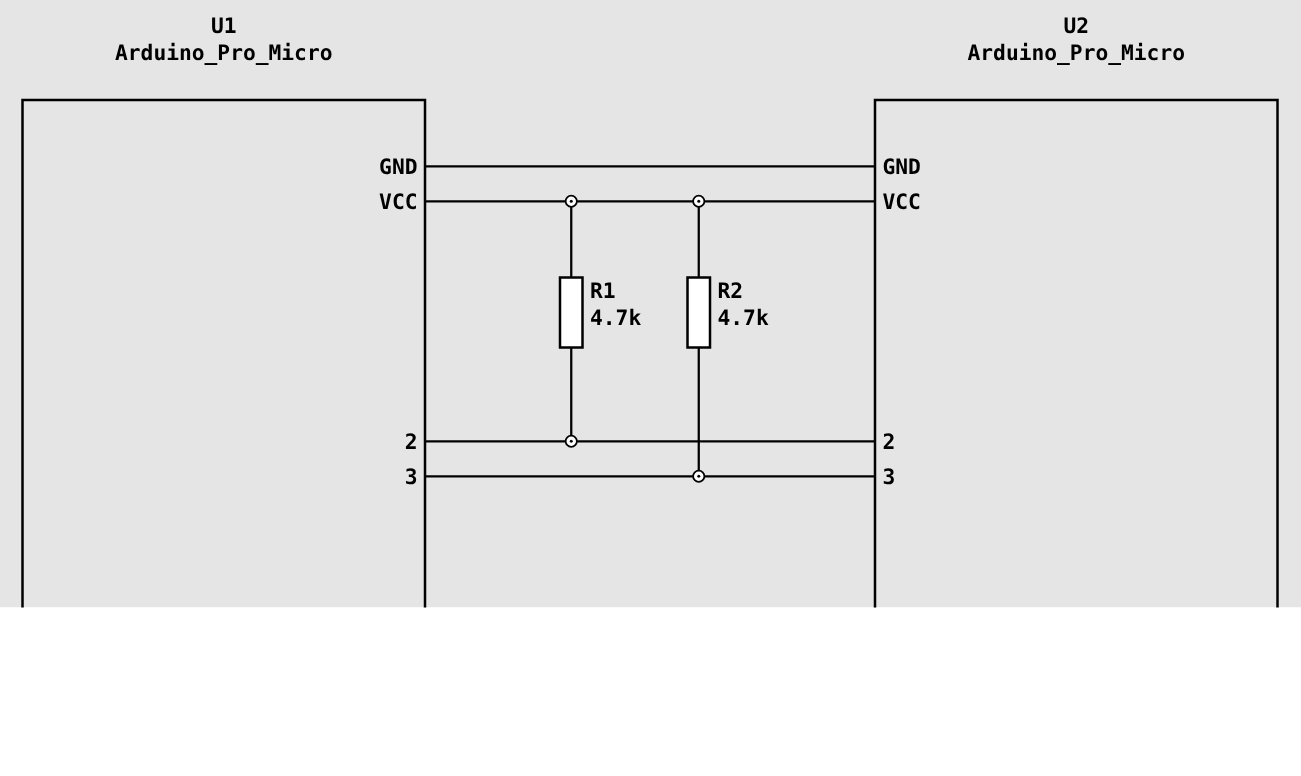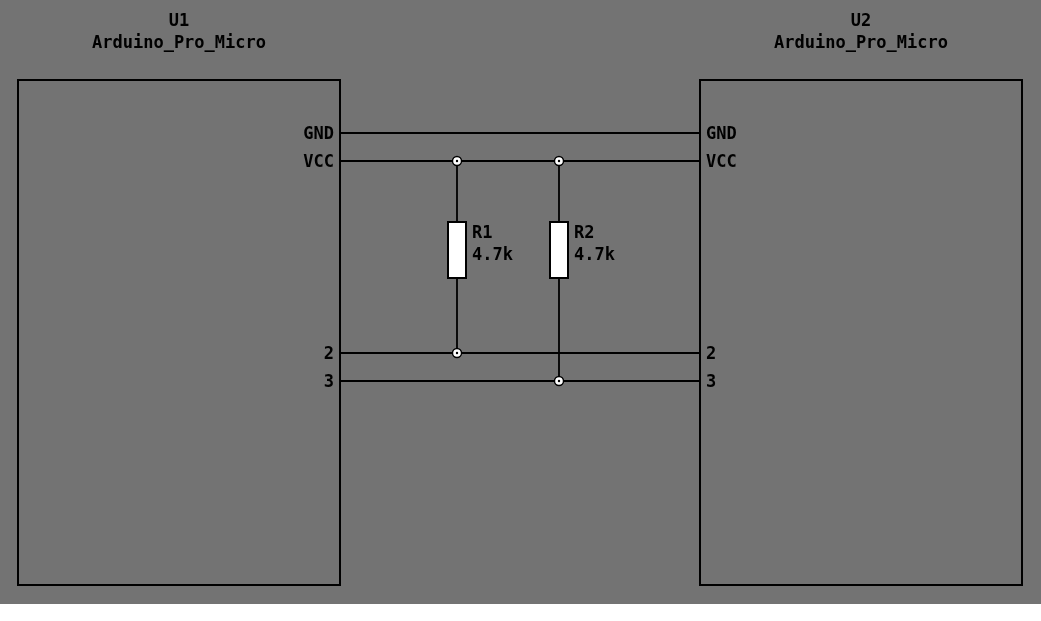--- a/index.html
+++ b/index.html
@@ -3,22 +3,22 @@
 <meta charset="utf-8">
 <style>
   html, body {
     margin: 0;
     padding: 0;
     background: #ffffff;
   }
   .canvas {
     position: relative;
     width: 1041px;
-    height: 604px;
-    background: #737373;
+    height: 486px;
+    background: #e5e5e5;
     font-family: "DejaVu Sans Mono", monospace;
   }
   svg.schematic {
     position: absolute;
     left: 0;
     top: 0;
     width: 1041px;
     height: 621px;
   }
   svg.schematic text {

